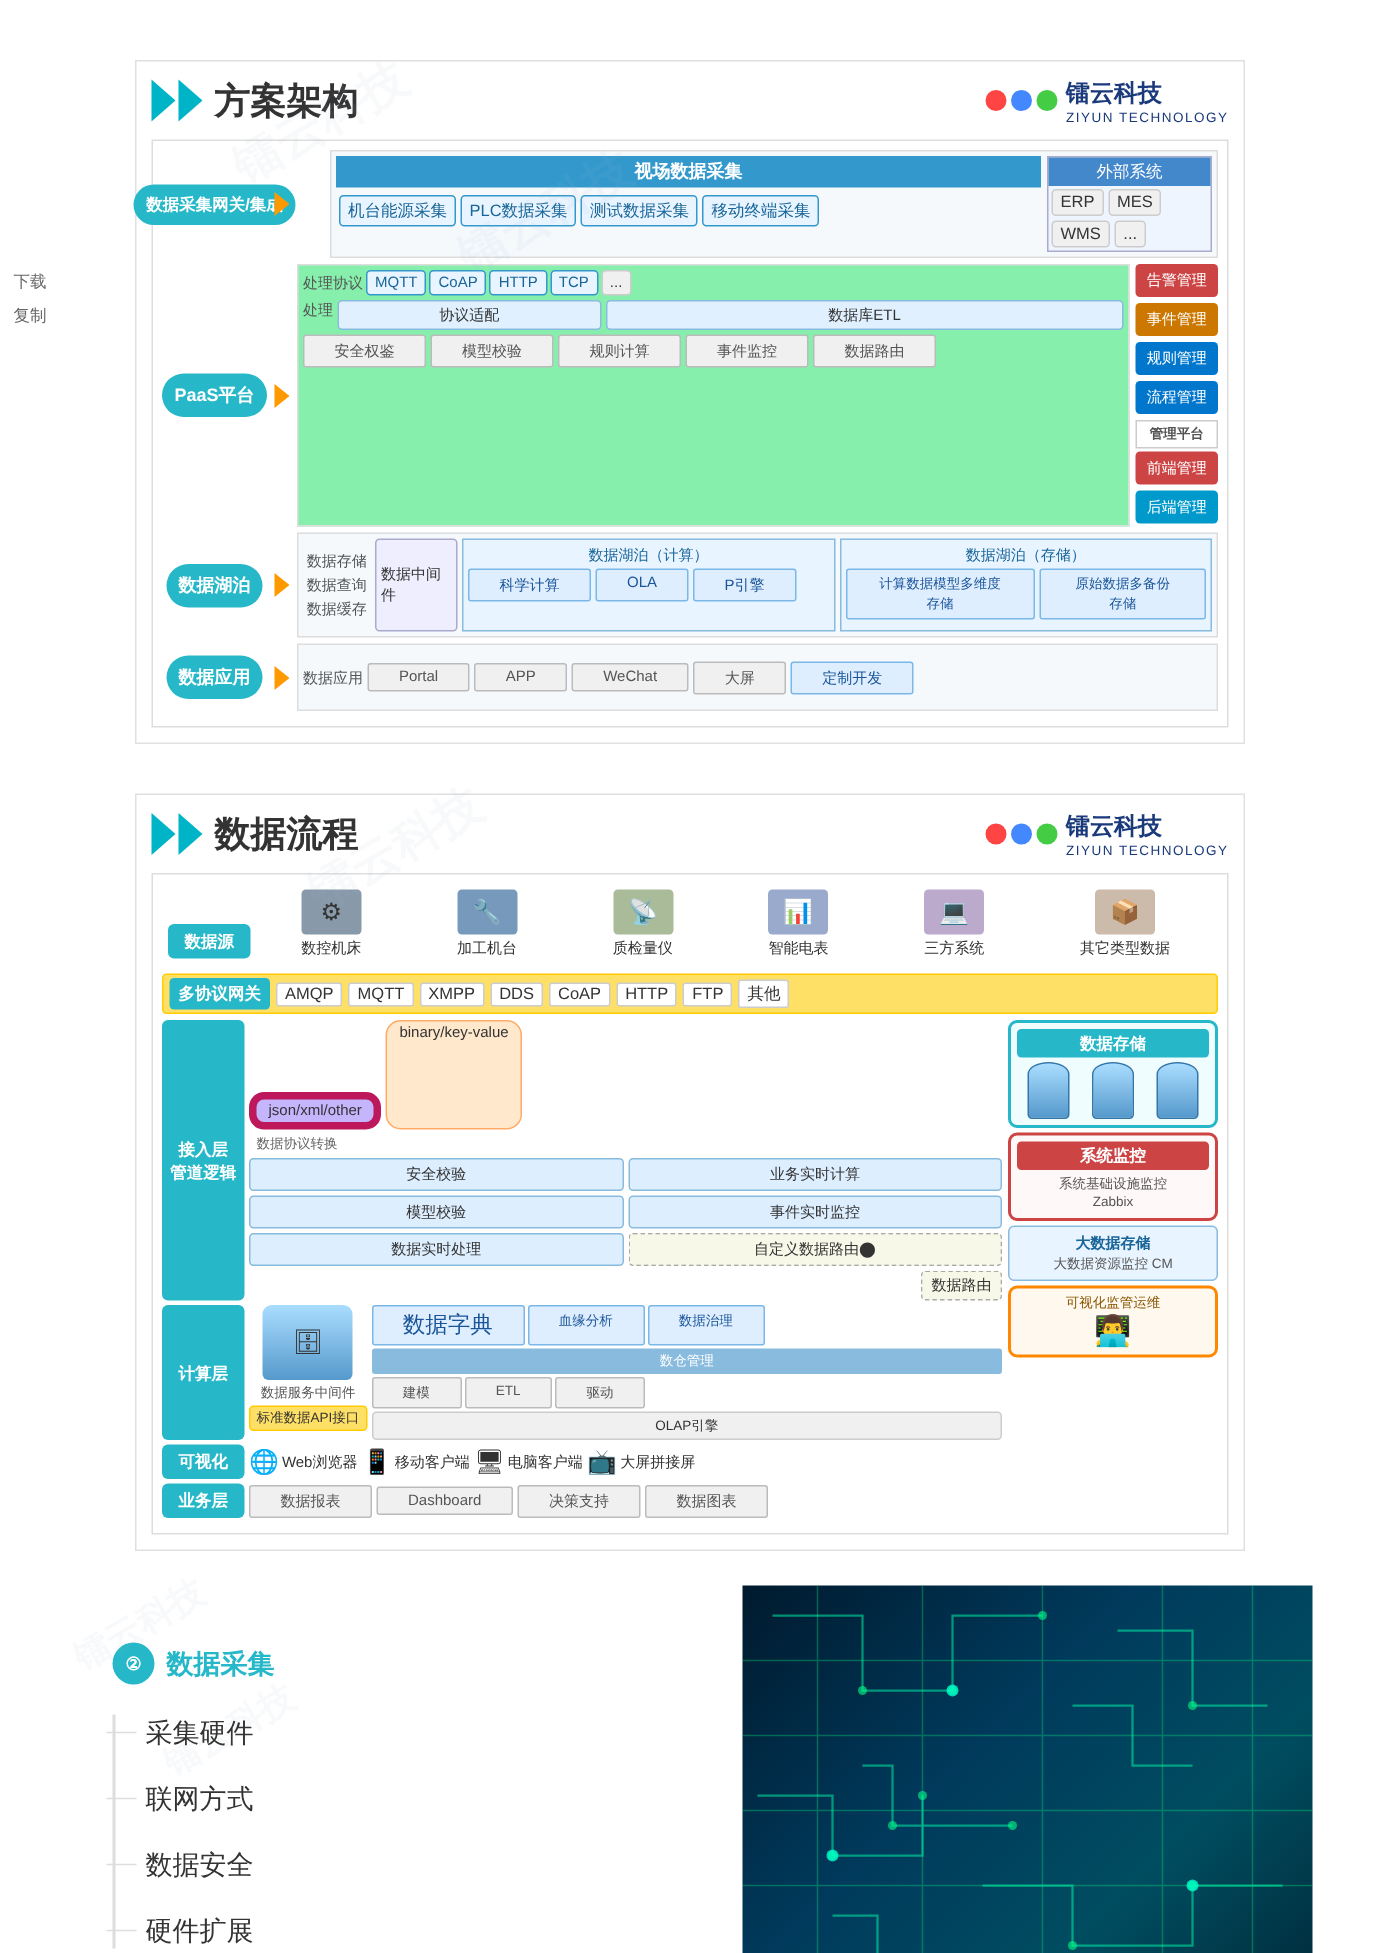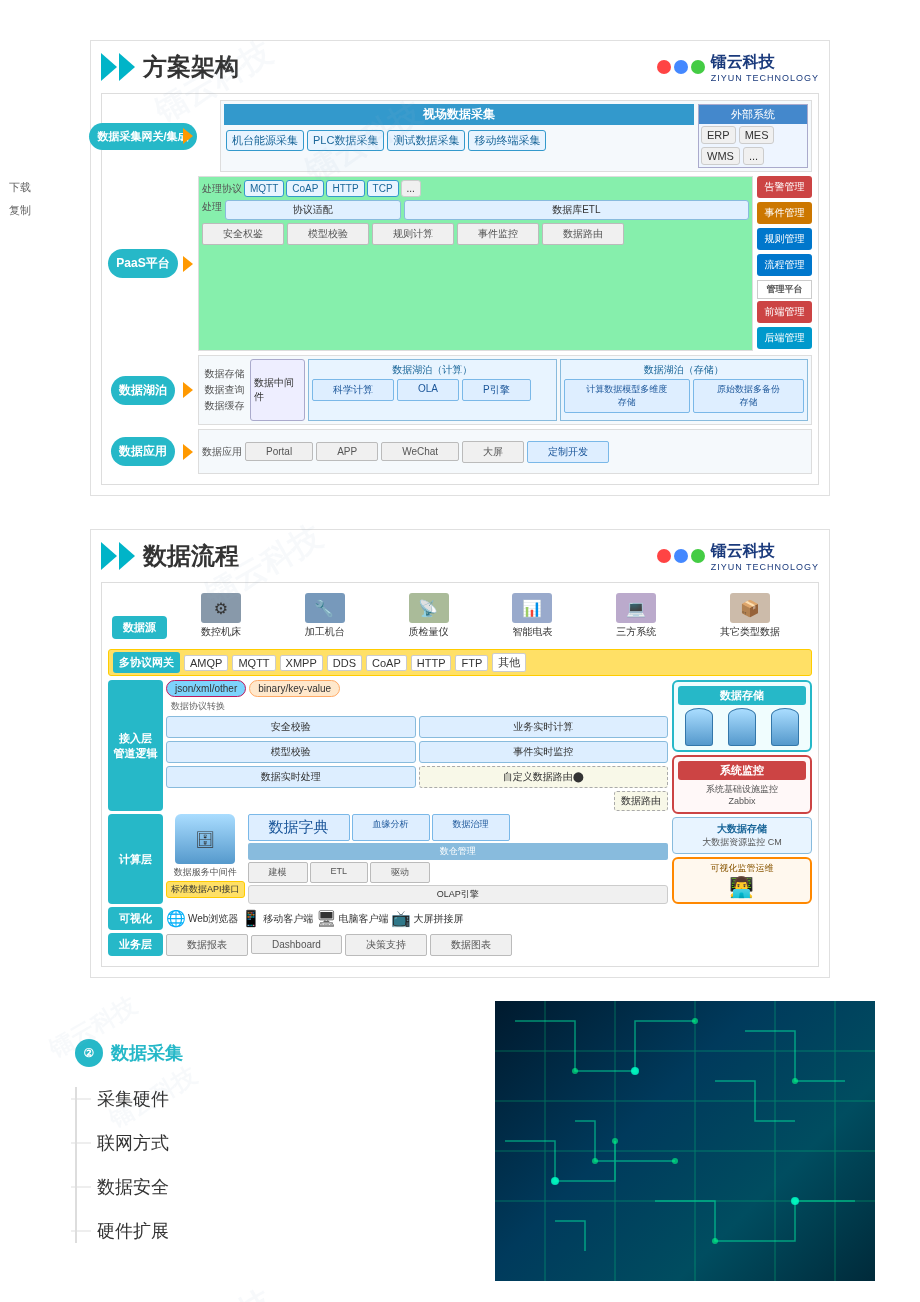--- a/index.html
+++ b/index.html
@@ -571,21 +571,21 @@
 
         <div style="flex:1;display:flex;flex-direction:column;gap:3px;">
 
           <div style="display:flex;gap:3px;align-items:stretch;">
             <div style="width:55px;background:#26b8c8;color:#fff;border-radius:4px;padding:4px 3px;text-align:center;font-size:11px;font-weight:bold;flex-shrink:0;display:flex;align-items:center;justify-content:center;">
               <div>接入层<br>管道逻辑</div>
             </div>
             <div style="display:flex;flex-direction:column;gap:3px;flex:1;">
 
               <div style="display:flex;gap:3px;">
-                <div style="background:#7dd3fc;border:1px solid #be185d;border-radius:10px;padding:2px 8px;font-size:10px;">json/xml/other</div>
+                <div style="background:#c4b5fd;border:5px solid #be185d;border-radius:10px;padding:2px 8px;font-size:10px;margin-top:48px;">json/xml/other</div>
                 <div style="background:#ffe8cc;border:1px solid #ffaa66;border-radius:10px;padding:2px 8px;font-size:10px;">binary/key-value</div>
               </div>
               <div style="font-size:9px;color:#666;padding-left:5px;">数据协议转换</div>
 
               <div style="display:flex;gap:3px;">
                 <div style="flex:1;border:1px solid #88bbdd;background:#ddeeff;border-radius:3px;padding:3px;font-size:10px;text-align:center;">安全校验</div>
                 <div style="flex:1;border:1px solid #88bbdd;background:#ddeeff;border-radius:3px;padding:3px;font-size:10px;text-align:center;">业务实时计算</div>
               </div>
               <div style="display:flex;gap:3px;">
                 <div style="flex:1;border:1px solid #88bbdd;background:#ddeeff;border-radius:3px;padding:3px;font-size:10px;text-align:center;">模型校验</div>

